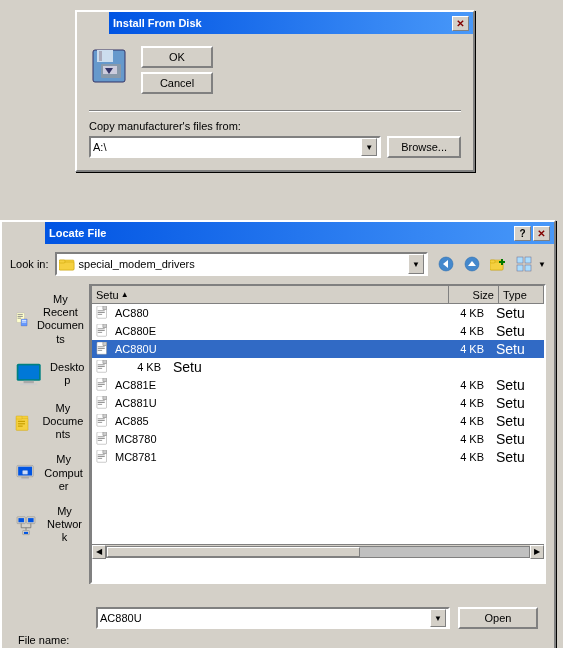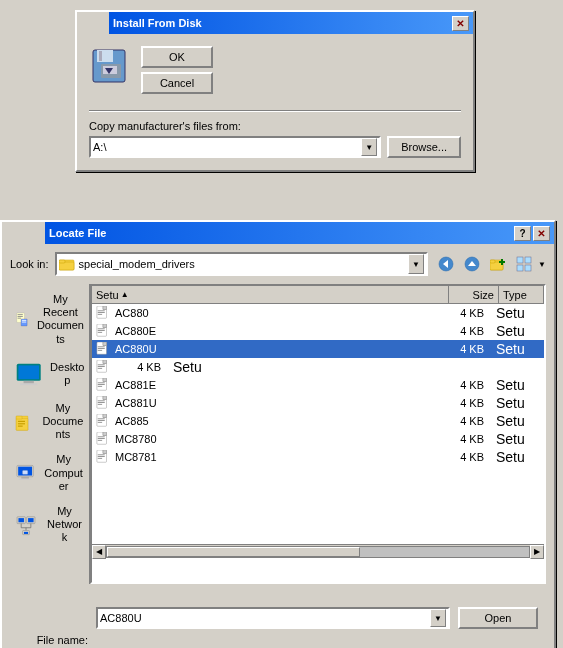--- a/index.html
+++ b/index.html
@@ -448,21 +448,21 @@
 
     .bottom-row {
       display: flex;
       align-items: center;
       gap: 8px;
     }
 
     .bottom-label {
       width: 70px;
       font-size: 11px;
-      text-align: right;
+      text-align: left;
       white-space: nowrap;
       margin-top: 44px;
     }
 
     .bottom-input {
       flex: 1;
       height: 22px;
       border: 2px solid;
       border-top-color: #808080;
       border-left-color: #808080;

